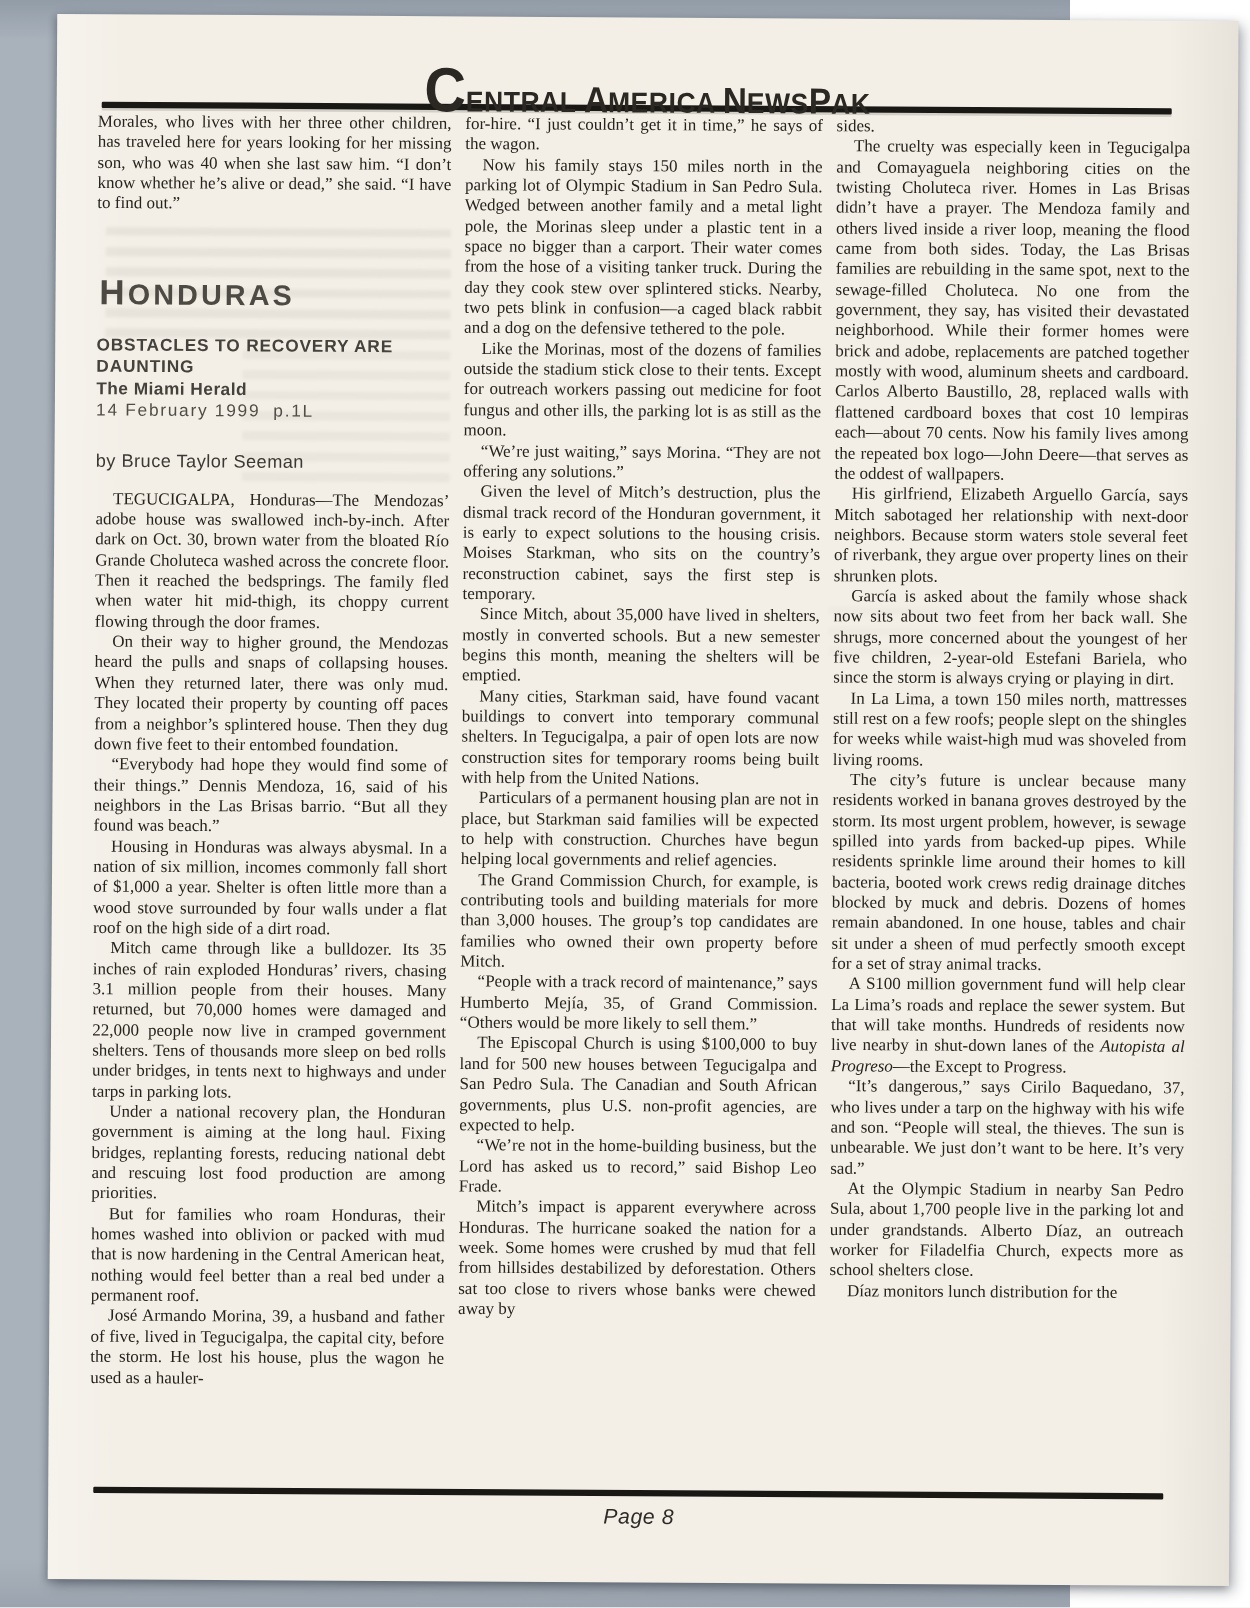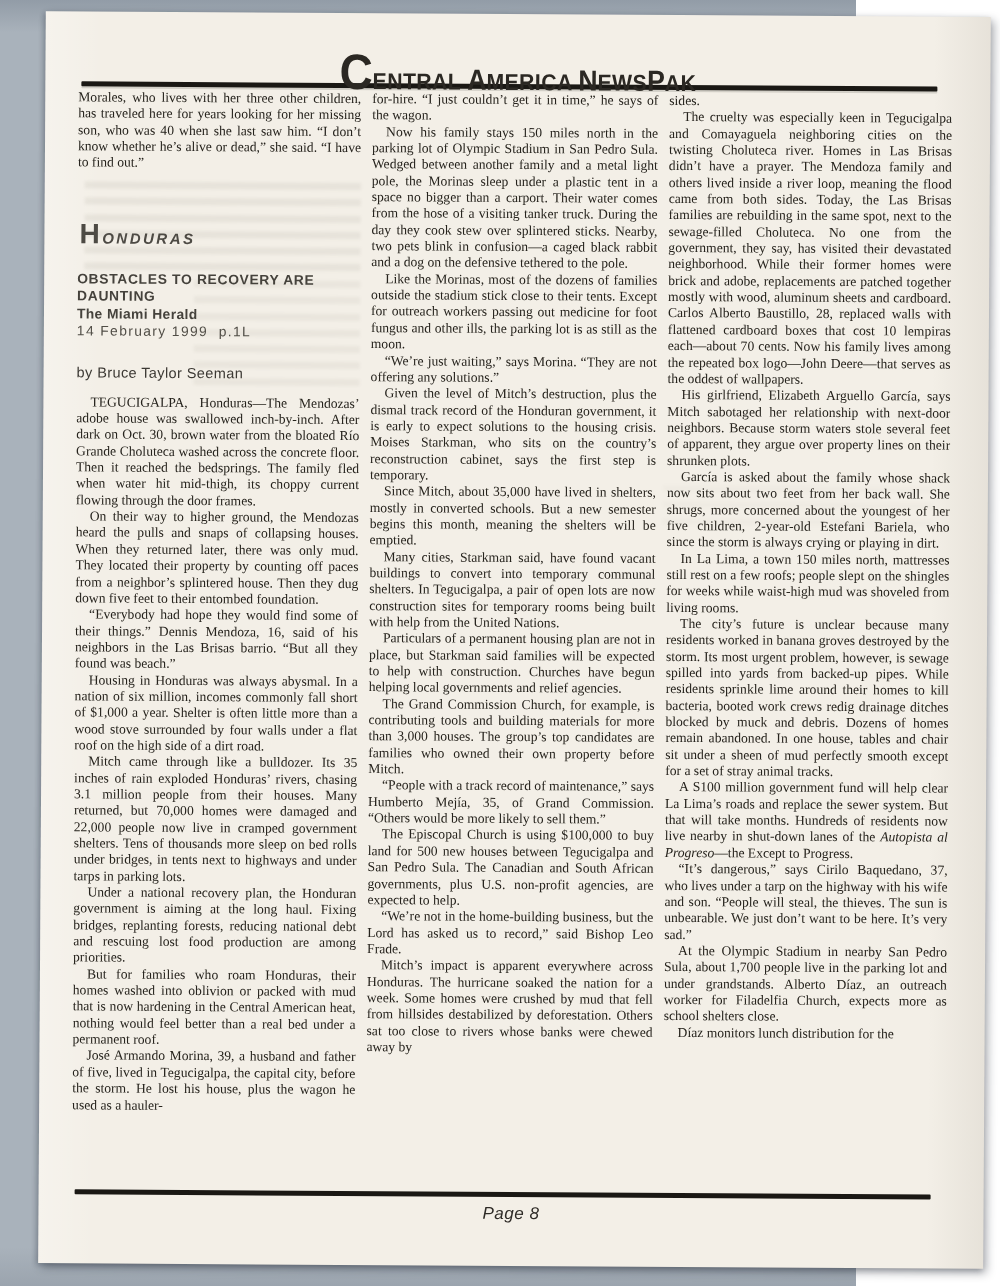--- a/index.html
+++ b/index.html
@@ -29,21 +29,21 @@
   .columns{position:absolute;left:33px;top:78px;width:874px;height:1098px;display:flex;gap:11px;overflow:hidden;z-index:1;}
   .col{flex:0 0 283px;width:283px;}
   .col.col-mid{flex-basis:286px;width:286px;}
   .para{margin:0;font-size:13.6px;line-height:16.35px;text-align:justify;color:var(--ink);}
   .para.indent{text-indent:14px;}
   .ital{font-style:italic;}
   
   .section{margin:46px 0 0 2px;font-family:"Liberation Sans",sans-serif;font-weight:700;
     color:var(--heading);letter-spacing:2.5px;line-height:30px;}
   .sec-lg{font-size:28px;}
-  .sec-sm{font-size:15px;font-style:italic;}
+  .sec-sm{font-size:23px;}
   .art-head{margin-top:17px;font-family:"Liberation Sans",sans-serif;color:#45423c;}
   .headline{font-weight:700;font-size:13.8px;line-height:17.5px;letter-spacing:.7px;}
   .source{font-weight:700;font-size:13.8px;line-height:17.5px;letter-spacing:.4px;}
   .dateline{font-size:13.8px;line-height:17.5px;letter-spacing:1.4px;color:#504d46;}
   .byline{margin-top:24px;font-family:"Liberation Sans",sans-serif;font-size:14.5px;letter-spacing:.4px;color:#3c3934;}
   .col1-body{margin-top:14px;}
   
   .page-number{position:absolute;top:1190px;left:0;width:100%;text-align:center;z-index:2;
     font-family:"Liberation Sans",sans-serif;font-style:italic;font-size:17px;letter-spacing:.5px;color:#2e2b27;}
   
@@ -102,21 +102,21 @@
           <p class="para indent"><span>The Grand Commission Church, for example, is contributing tools and building materials for more than 3,000 houses. The group’s top candidates are families who owned their own property before Mitch.</span></p>
           <p class="para indent"><span>“People with a track record of maintenance,” says Humberto Mejía, 35, of Grand Commission. “Others would be more likely to sell them.”</span></p>
           <p class="para indent"><span>The Episcopal Church is using $100,000 to buy land for 500 new houses between Tegucigalpa and San Pedro Sula. The Canadian and South African governments, plus U.S. non-profit agencies, are expected to help.</span></p>
           <p class="para indent"><span>“We’re not in the home-building business, but the Lord has asked us to record,” said Bishop Leo Frade.</span></p>
           <p class="para indent"><span>Mitch’s impact is apparent everywhere across Honduras. The hurricane soaked the nation for a week. Some homes were crushed by mud that fell from hillsides destabilized by deforestation. Others sat too close to rivers whose banks were chewed away by</span></p>
         </div>
 
       <div class="col">
           <p class="para"><span>sides.</span></p>
           <p class="para indent"><span>The cruelty was especially keen in Tegucigalpa and Comayaguela neighboring cities on the twisting Choluteca river. Homes in Las Brisas didn’t have a prayer. The Mendoza family and others lived inside a river loop, meaning the flood came from both sides. Today, the Las Brisas families are rebuilding in the same spot, next to the sewage-filled Choluteca. No one from the government, they say, has visited their devastated neighborhood. While their former homes were brick and adobe, replacements are patched together mostly with wood, aluminum sheets and cardboard. Carlos Alberto Baustillo, 28, replaced walls with flattened cardboard boxes that cost 10 lempiras each—about 70 cents. Now his family lives among the repeated box logo—John Deere—that serves as the oddest of wallpapers.</span></p>
-          <p class="para indent"><span>His girlfriend, Elizabeth Arguello García, says Mitch sabotaged her relationship with next-door neighbors. Because storm waters stole several feet of apparent, they argue over property lines on their shrunken plots.</span></p>
+          <p class="para indent"><span>His girlfriend, Elizabeth Arguello García, says Mitch sabotaged her relationship with next-door neighbors. Because storm waters stole several feet of riverbank, they argue over property lines on their shrunken plots.</span></p>
           <p class="para indent"><span>García is asked about the family whose shack now sits about two feet from her back wall. She shrugs, more concerned about the youngest of her five children, 2-year-old Estefani Bariela, who since the storm is always crying or playing in dirt.</span></p>
           <p class="para indent"><span>In La Lima, a town 150 miles north, mattresses still rest on a few roofs; people slept on the shingles for weeks while waist-high mud was shoveled from living rooms.</span></p>
           <p class="para indent"><span>The city’s future is unclear because many residents worked in banana groves destroyed by the storm. Its most urgent problem, however, is sewage spilled into yards from backed-up pipes. While residents sprinkle lime around their homes to kill bacteria, booted work crews redig drainage ditches blocked by muck and debris. Dozens of homes remain abandoned. In one house, tables and chair sit under a sheen of mud perfectly smooth except for a set of stray animal tracks.</span></p>
           <p class="para indent"><span>A S100 million government fund will help clear La Lima’s roads and replace the sewer system. But that will take months. Hundreds of residents now live nearby in shut-down lanes of the </span><span class="ital">Autopista al Progreso</span><span>—the Except to Progress.</span></p>
           <p class="para indent"><span>“It’s dangerous,” says Cirilo Baquedano, 37, who lives under a tarp on the highway with his wife and son. “People will steal, the thieves. The sun is unbearable. We just don’t want to be here. It’s very sad.”</span></p>
           <p class="para indent"><span>At the Olympic Stadium in nearby San Pedro Sula, about 1,700 people live in the parking lot and under grandstands. Alberto Díaz, an outreach worker for Filadelfia Church, expects more as school shelters close.</span></p>
           <p class="para indent"><span>Díaz monitors lunch distribution for the</span></p>
         </div>
 
     </div>

